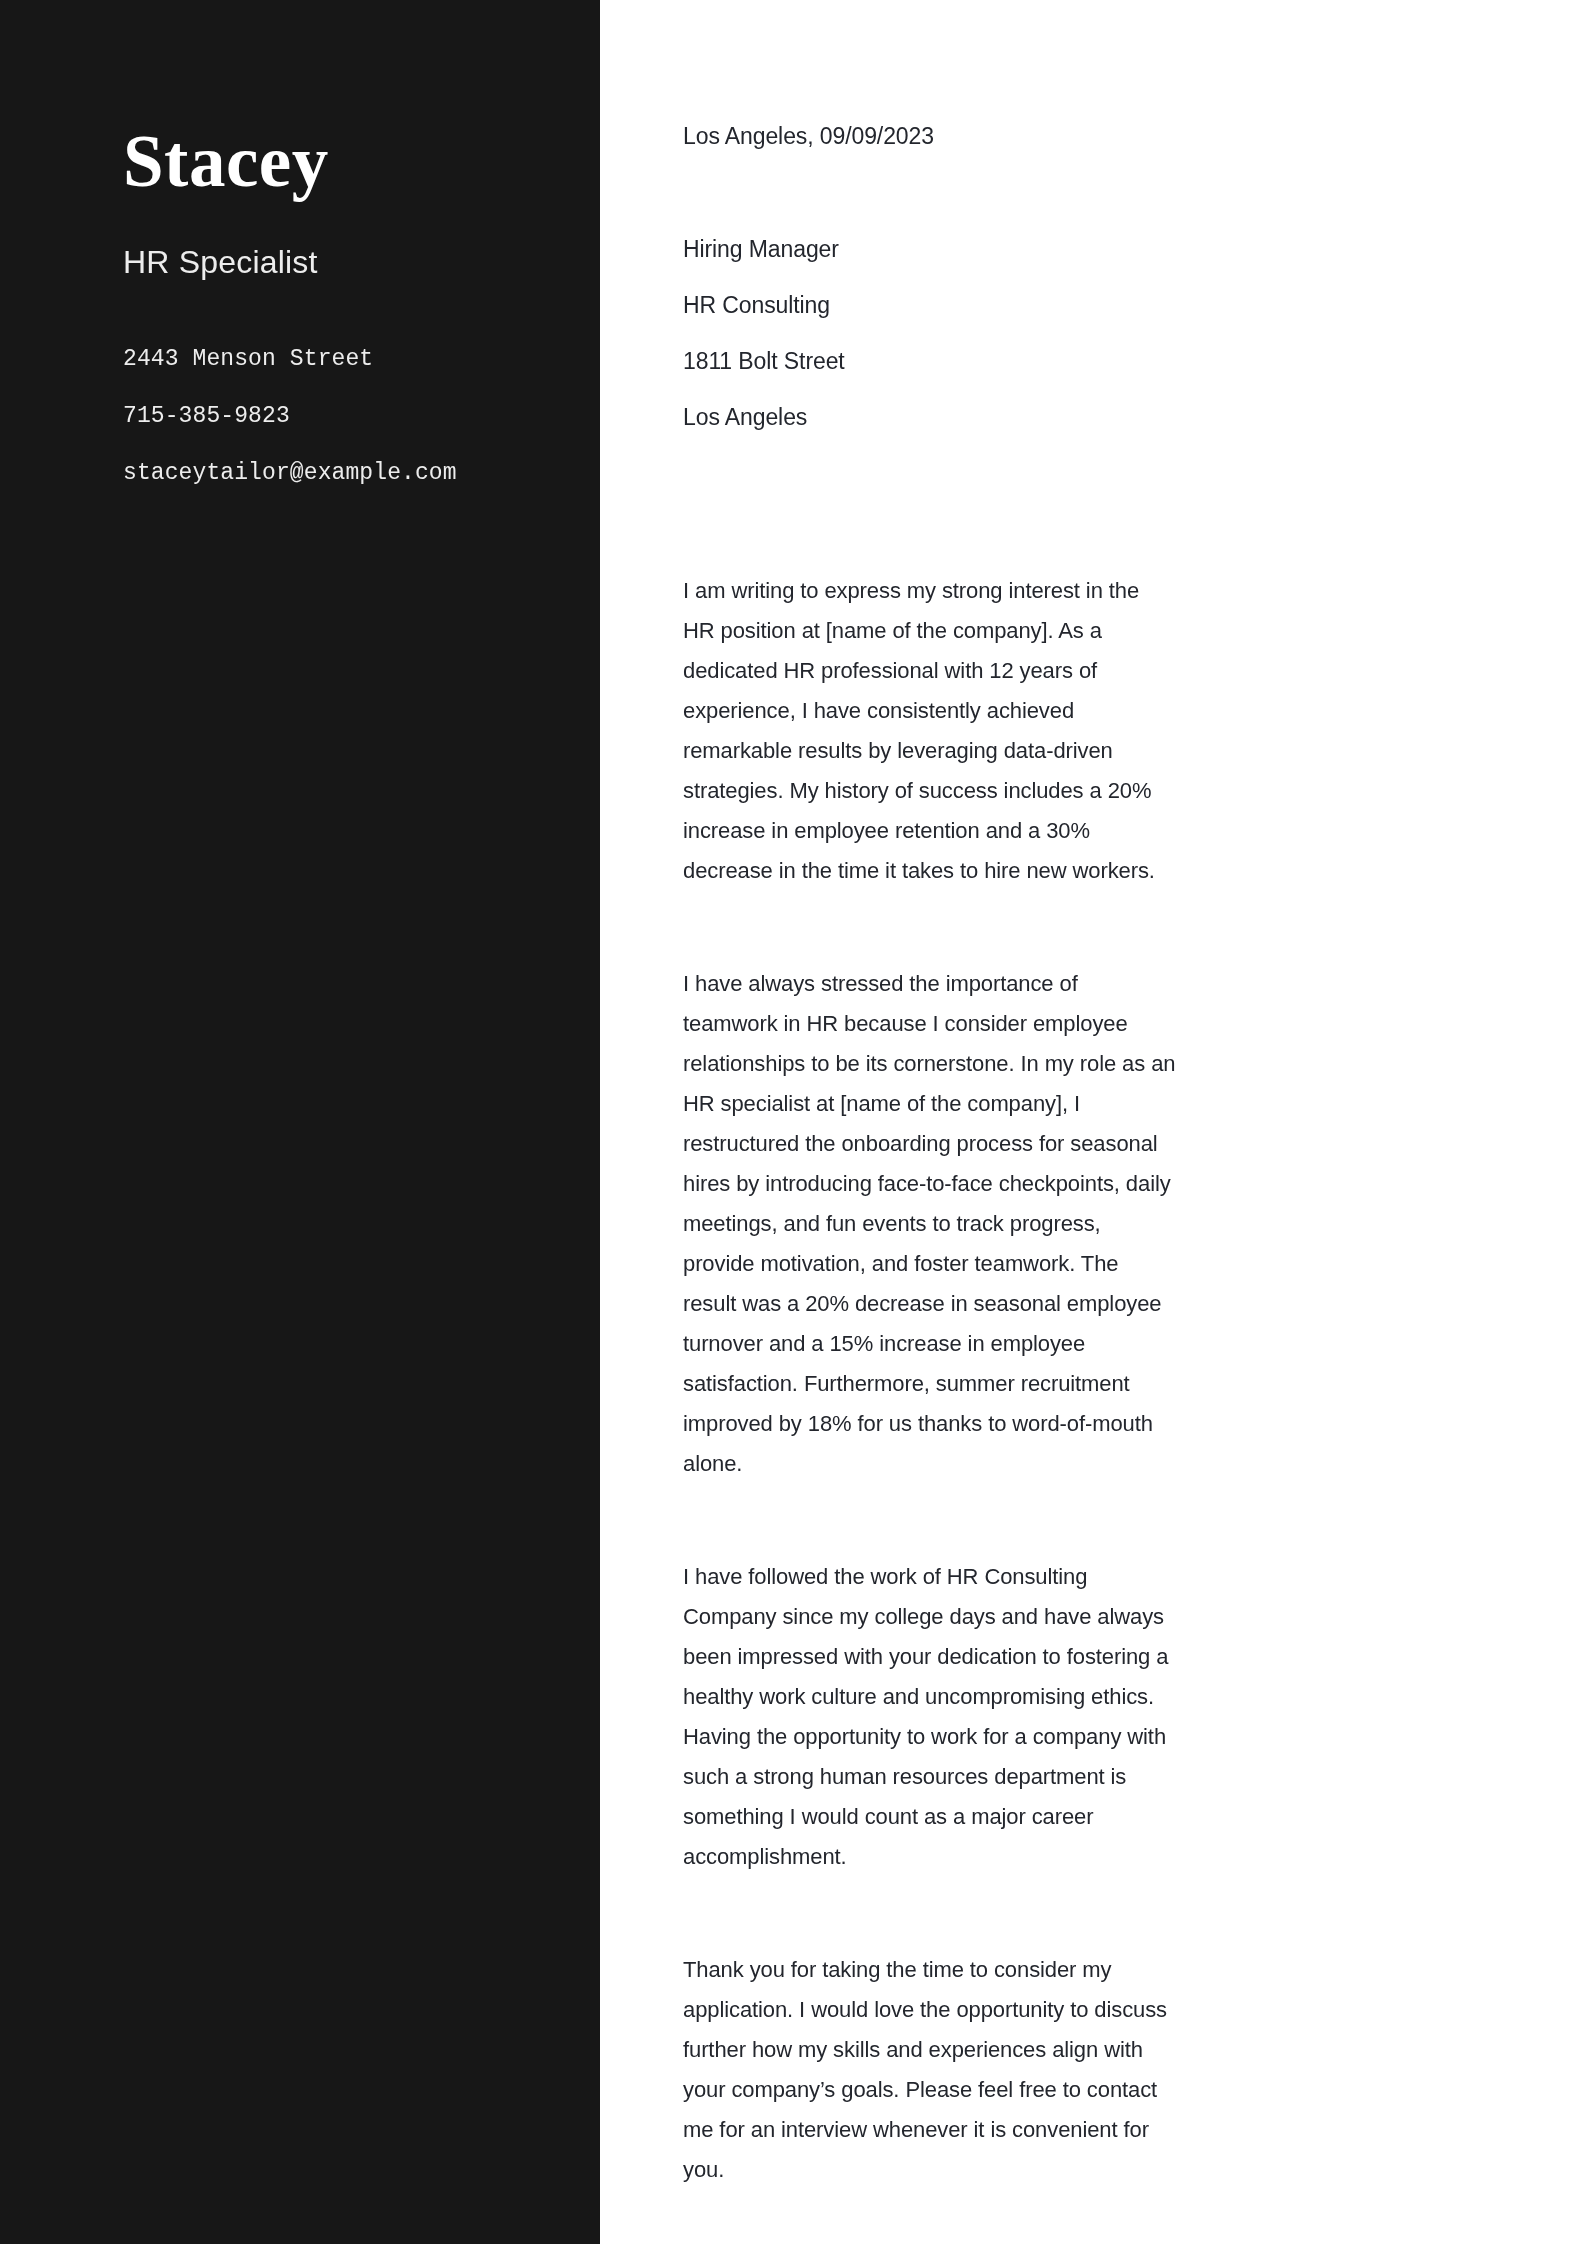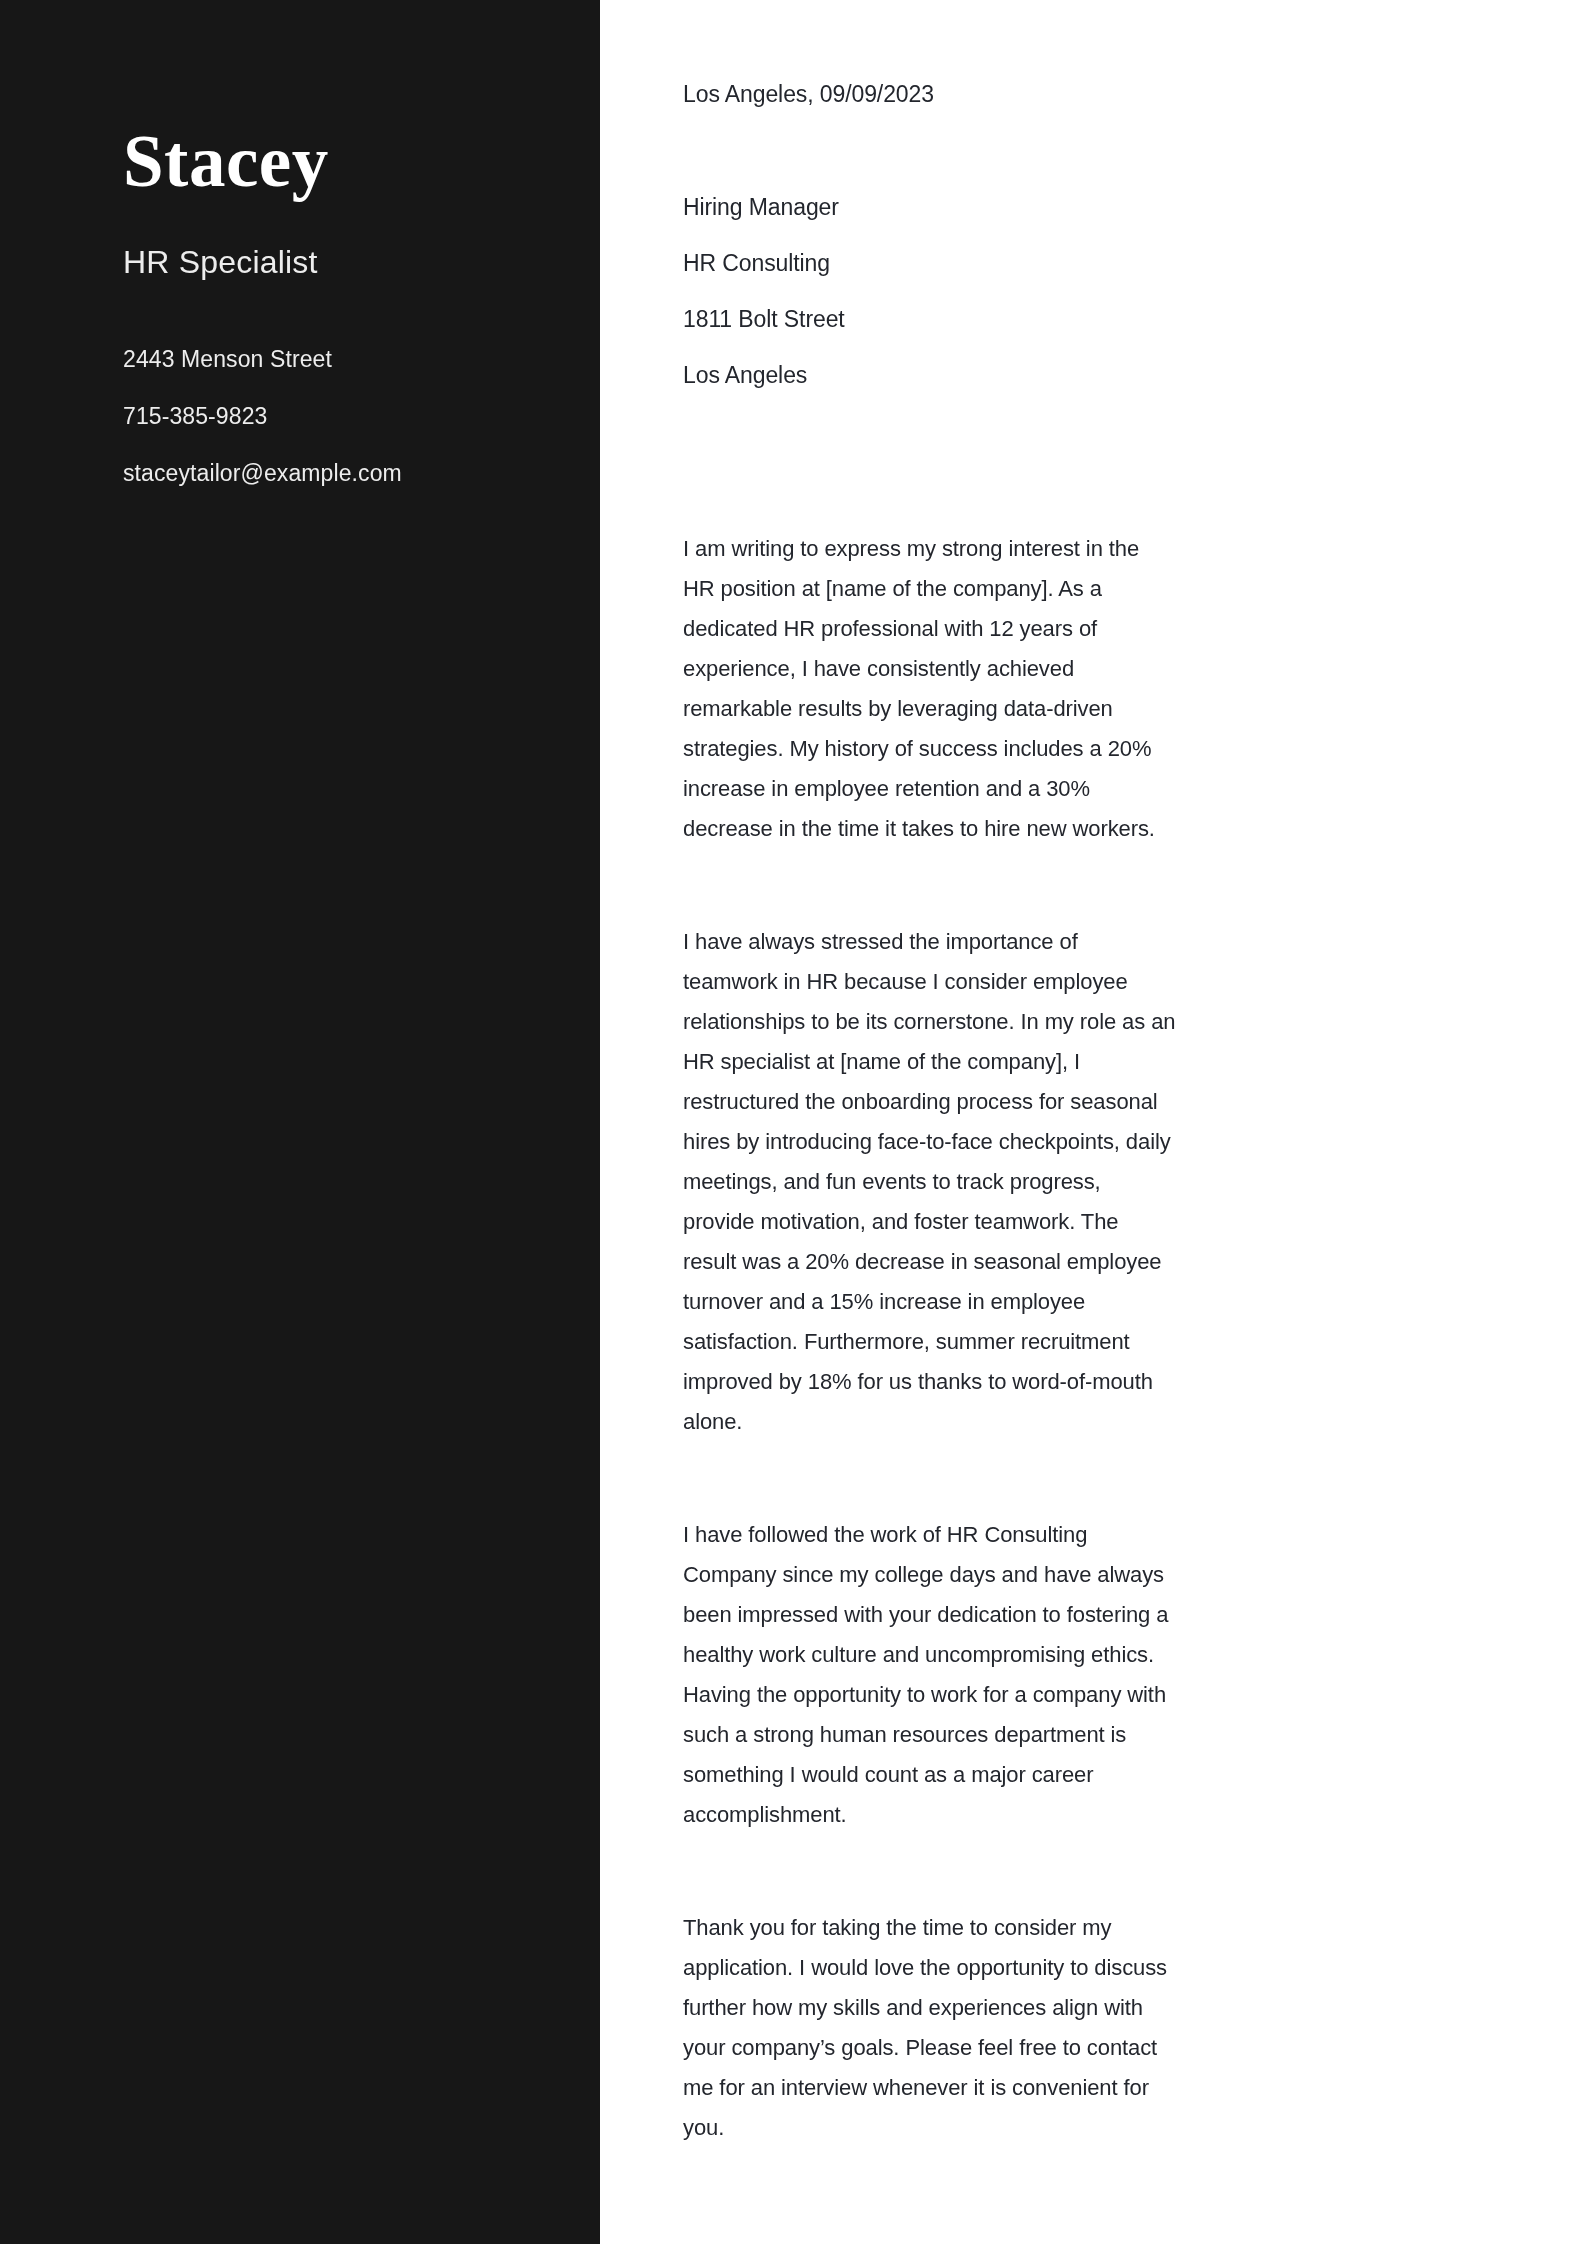--- a/index.html
+++ b/index.html
@@ -37,32 +37,32 @@
   }
   .name span { display: block; }
   .job-title {
     margin-top: 50px;
     font-size: 32px;
     line-height: 28px;
     font-weight: 400;
     color: var(--sidebar_text);
     letter-spacing: 0.2px;
   }
-  .contact { margin-top: 70px; }
+  .contact { margin-top: 70px; font-family: Liberation Mono, monospace; }
   .contact p {
     font-size: 23px;
     line-height: 27px;
     margin-bottom: 30px;
     color: var(--sidebar_text);
     letter-spacing: 0.1px;
   }
   
   .content {
     flex: 1 1 auto;
-    padding: 78px 100px 0 83px;
+    padding: 120px 100px 0 83px;
     color: var(--body_text);
   }
   .content .inner { max-width: 805px; }
   .lh {
     font-size: 23px;
     line-height: 33px;
     margin-bottom: 23px;
     letter-spacing: -0.1px;
   }
   .gap { height: 57px; }

